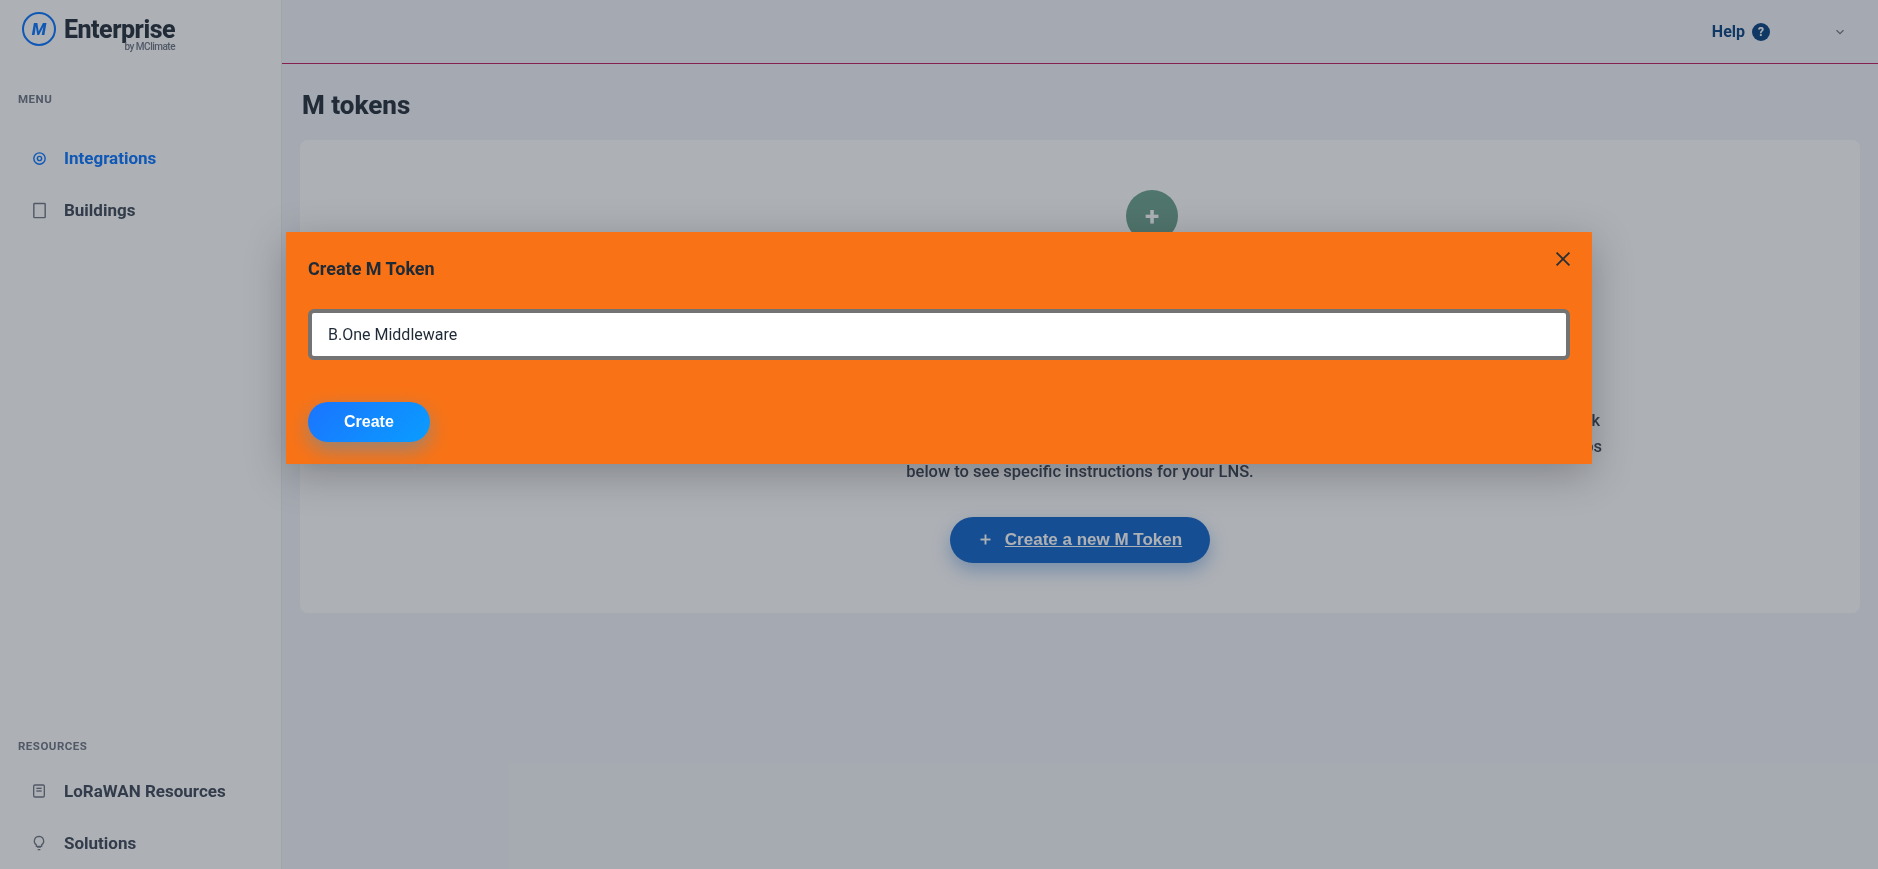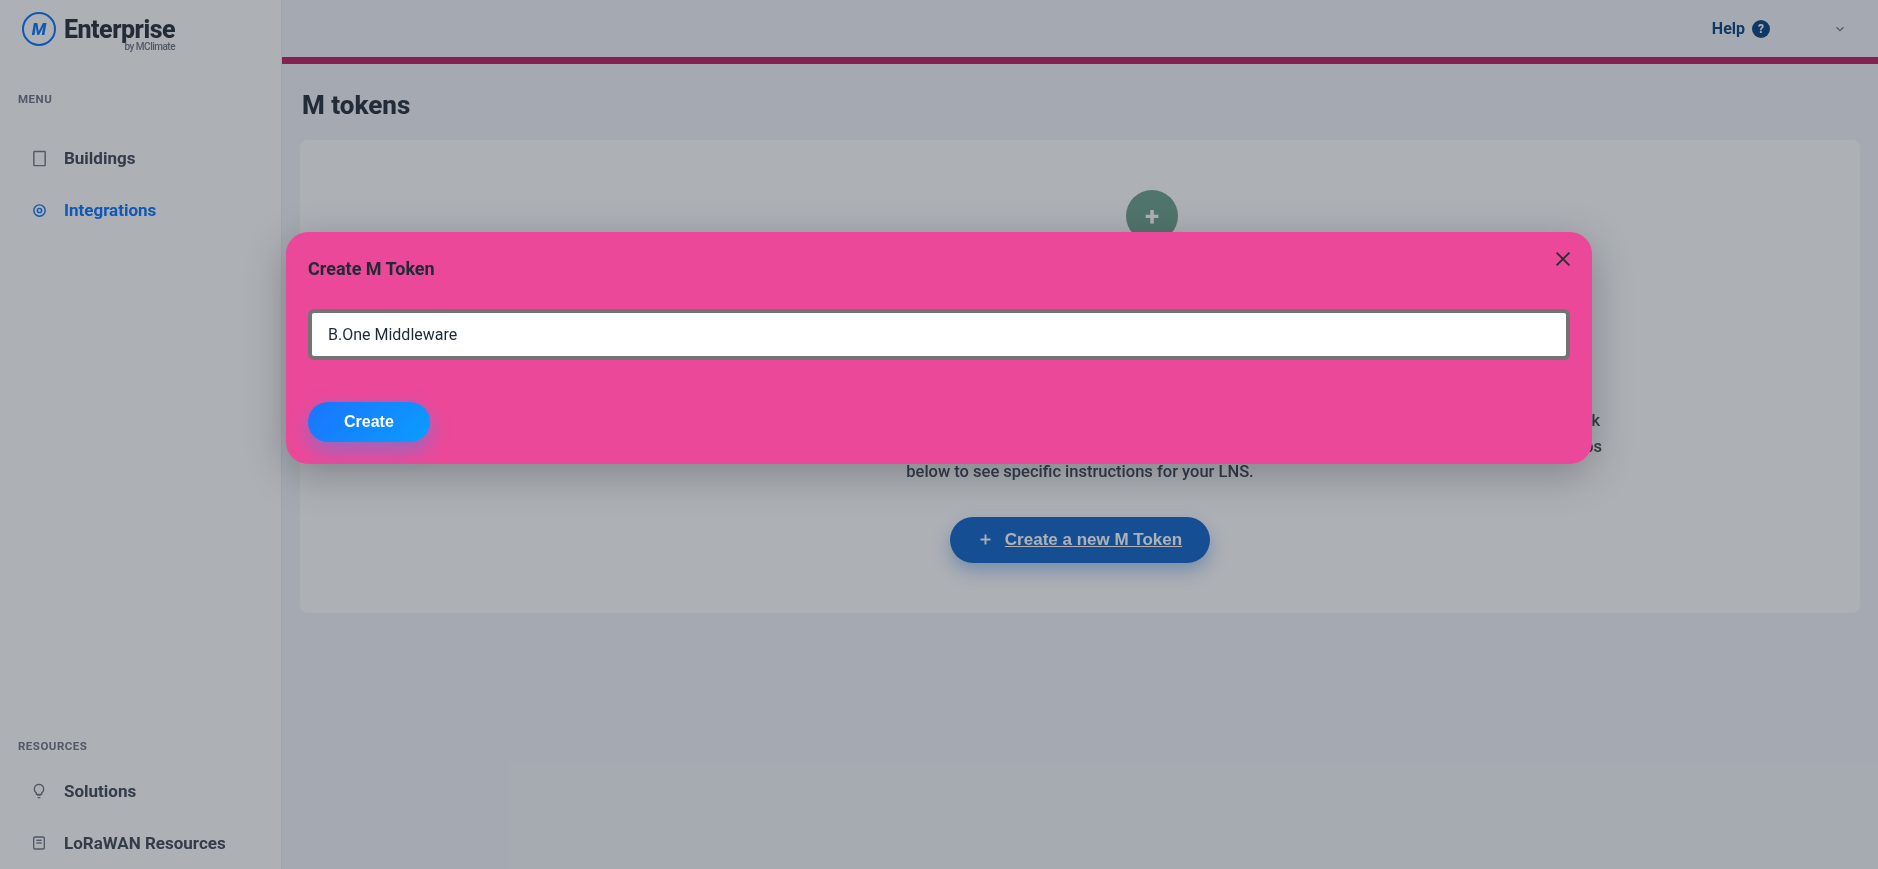--- a/index.html
+++ b/index.html
@@ -96,21 +96,21 @@
     flex-direction: column;
     overflow: hidden;
     background: #f3f6fa;
   }
   .topbar {
     height: 64px;
     display: flex;
     align-items: center;
     justify-content: flex-end;
     padding: 0 18px;
-    border-bottom: 7px solid #be185d;
+    border-bottom: 1px solid #be185d;
   }
   .help {
     display: flex; align-items: center; gap: 7px;
     color: #003e7e;
     font-weight: 700;
     font-size: 16px;
     cursor: pointer;
   }
   .help-q {
     width: 18px; height: 18px; border-radius: 50%;
@@ -193,22 +193,22 @@
     position: absolute;
     inset: 0;
     background: rgba(40,48,60,0.38);
     display: flex;
     align-items: flex-start;
     justify-content: center;
   }
   .modal {
     margin-top: 232px;
     width: 1306px;
-    background: #ec4899;
-    border-radius: 22px;
+    background: #f97316;
+    border-radius: 1px;
     box-shadow: 0 10px 40px rgba(0,0,0,0.25);
     position: relative;
     padding: 26px 22px 22px 22px;
   }
   .modal .close {
     position: absolute;
     top: 12px; right: 14px;
     width: 30px; height: 30px;
     display: flex; align-items: center; justify-content: center;
     cursor: pointer;
@@ -257,66 +257,66 @@
     <div class="logo">
       <span class="logo-badge">M</span>
       <span class="logo-text">
         <span>Enterprise</span>
         <span class="logo-sub">by MClimate</span>
       </span>
     </div>
 
     <div class="menu-heading">MENU</div>
     <ul class="menu-list">
+      <li class="menu-item active">
+        <span class="icon">
+          <svg width="17" height="17" viewBox="0 0 24 24" fill="none" stroke="currentColor" stroke-width="2">
+              <circle cx="12" cy="12" r="8"></circle>
+              <circle cx="12" cy="12" r="3"></circle>
+            </svg>
+        </span>
+        <span>Integrations</span>
+      </li>
       <li class="menu-item">
         <span class="icon">
           <svg width="17" height="17" viewBox="0 0 24 24" fill="none" stroke="currentColor" stroke-width="2">
               <rect x="4" y="2" width="16" height="20" rx="1"></rect>
               <line x1="9" y1="7" x2="9" y2="7"></line>
               <line x1="15" y1="7" x2="15" y2="7"></line>
               <line x1="9" y1="12" x2="9" y2="12"></line>
               <line x1="15" y1="12" x2="15" y2="12"></line>
               <line x1="9" y1="17" x2="9" y2="17"></line>
               <line x1="15" y1="17" x2="15" y2="17"></line>
             </svg>
         </span>
         <span>Buildings</span>
       </li>
-      <li class="menu-item active">
-        <span class="icon">
-          <svg width="17" height="17" viewBox="0 0 24 24" fill="none" stroke="currentColor" stroke-width="2">
-              <circle cx="12" cy="12" r="8"></circle>
-              <circle cx="12" cy="12" r="3"></circle>
-            </svg>
-        </span>
-        <span>Integrations</span>
-      </li>
     </ul>
 
     <div class="spacer"></div>
 
     <div class="resources-heading">RESOURCES</div>
     <ul class="menu-list" style="padding-top:8px;">
-      <li class="menu-item">
-        <span class="icon">
-          <svg width="16" height="16" viewBox="0 0 24 24" fill="none" stroke="currentColor" stroke-width="2">
-              <path d="M9 18h6M10 22h4M12 2a7 7 0 0 0-4 12.7V17h8v-2.3A7 7 0 0 0 12 2z"></path>
-            </svg>
-        </span>
-        <span>Solutions</span>
-      </li>
       <li class="menu-item">
         <span class="icon">
           <svg width="16" height="16" viewBox="0 0 24 24" fill="none" stroke="currentColor" stroke-width="2">
               <rect x="4" y="3" width="16" height="18" rx="2"></rect>
               <line x1="8" y1="8" x2="16" y2="8"></line>
               <line x1="8" y1="12" x2="16" y2="12"></line>
             </svg>
         </span>
         <span>LoRaWAN Resources</span>
+      </li>
+      <li class="menu-item">
+        <span class="icon">
+          <svg width="16" height="16" viewBox="0 0 24 24" fill="none" stroke="currentColor" stroke-width="2">
+              <path d="M9 18h6M10 22h4M12 2a7 7 0 0 0-4 12.7V17h8v-2.3A7 7 0 0 0 12 2z"></path>
+            </svg>
+        </span>
+        <span>Solutions</span>
       </li>
     </ul>
   </aside>
 
   <main class="main">
     <div class="topbar">
       <div class="help">
         <span>Help</span>
         <span class="help-q">?</span>
       </div>

